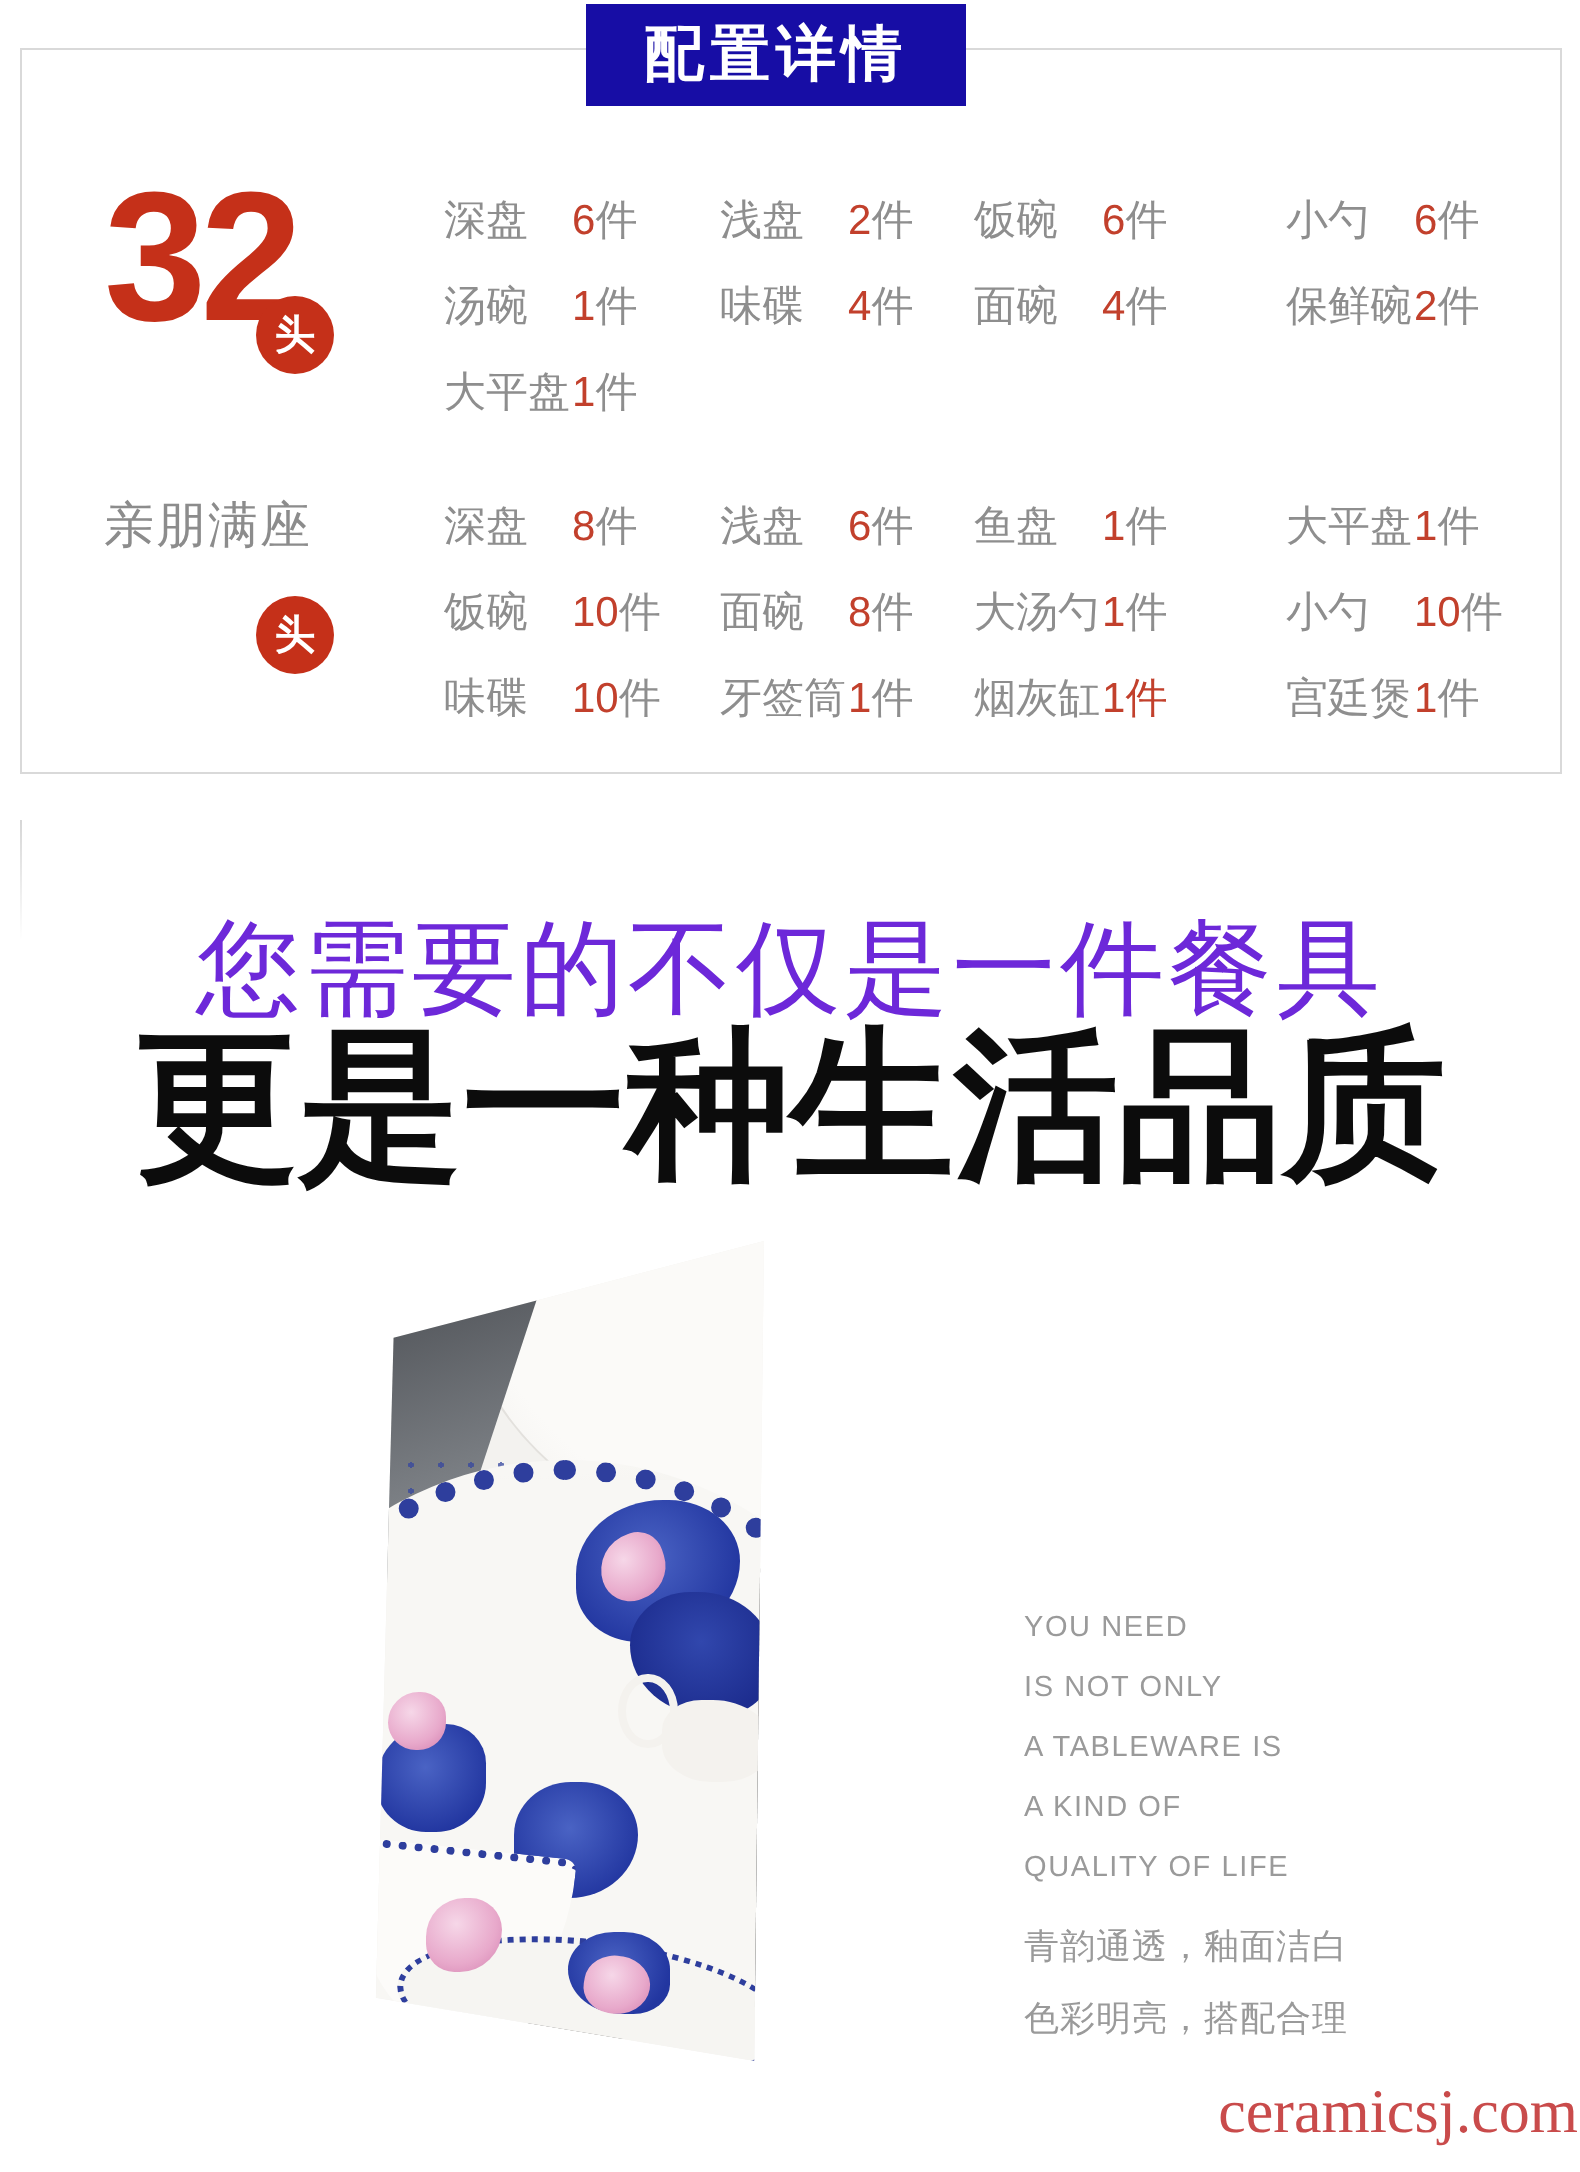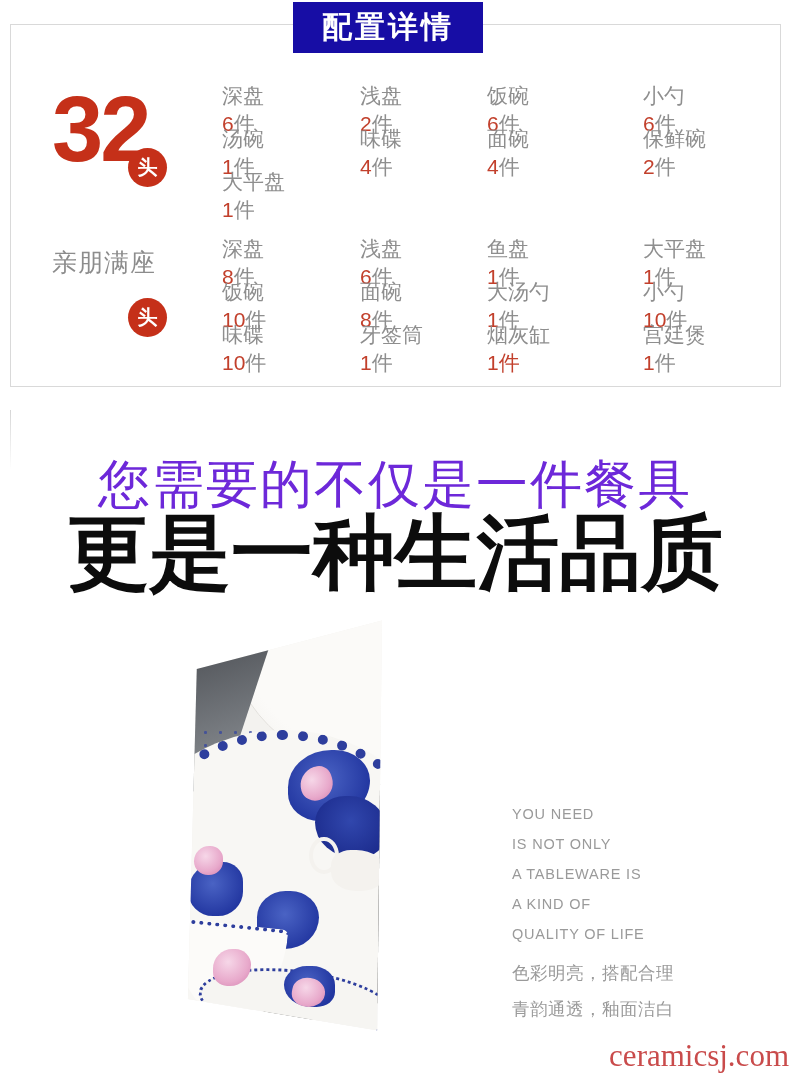--- a/index.html
+++ b/index.html
@@ -20,21 +20,21 @@
     background:#c53019;color:#fff;font-size:20px;font-weight:bold;
     display:flex;align-items:center;justify-content:center;}
   .badge .sub{font-size:25px;color:#8c8c8c;margin-top:8px;letter-spacing:1px;}
   .badge1{left:52px;top:88px;}
   .badge2{left:52px;top:238px;}
   
   .items{position:absolute;left:222px;font-size:21px;color:#8e8e8e;z-index:2;}
   .items1{top:88px;}
   .items2{top:241px;}
   .row{display:flex;height:43px;align-items:center;}
-  .cell{display:flex;align-items:baseline;flex-direction:column;}
+  .cell{display:flex;align-items:baseline;}
   .cell .lbl{display:inline-block;width:64px;color:#8e8e8e;}
   .c1{width:138px;}
   .c2{width:127px;}
   .c3{width:156px;}
   .c4{width:140px;}
   .cnt .num{color:#c2402c;}
   .cnt .unit{color:#8e8e8e;}
   .cnt .unit.red{color:#c2402c;}
   
   .box2-edge{position:absolute;left:10px;top:410px;width:1px;height:60px;
@@ -232,18 +232,18 @@
   <div class="ph-flower ph-f4"></div>
 </div>
 
 <div class="aside">
   <p class="en">YOU NEED</p>
   <p class="en">IS NOT ONLY</p>
   <p class="en">A TABLEWARE IS</p>
   <p class="en">A KIND OF</p>
   <p class="en">QUALITY OF LIFE</p>
   <div class="cn-block">
+    <p class="cn">青韵通透，釉面洁白</p>
     <p class="cn">色彩明亮，搭配合理</p>
-    <p class="cn">青韵通透，釉面洁白</p>
   </div>
 </div>
 
 <div class="watermark">ceramicsj.com</div>
 
 </body></html>

